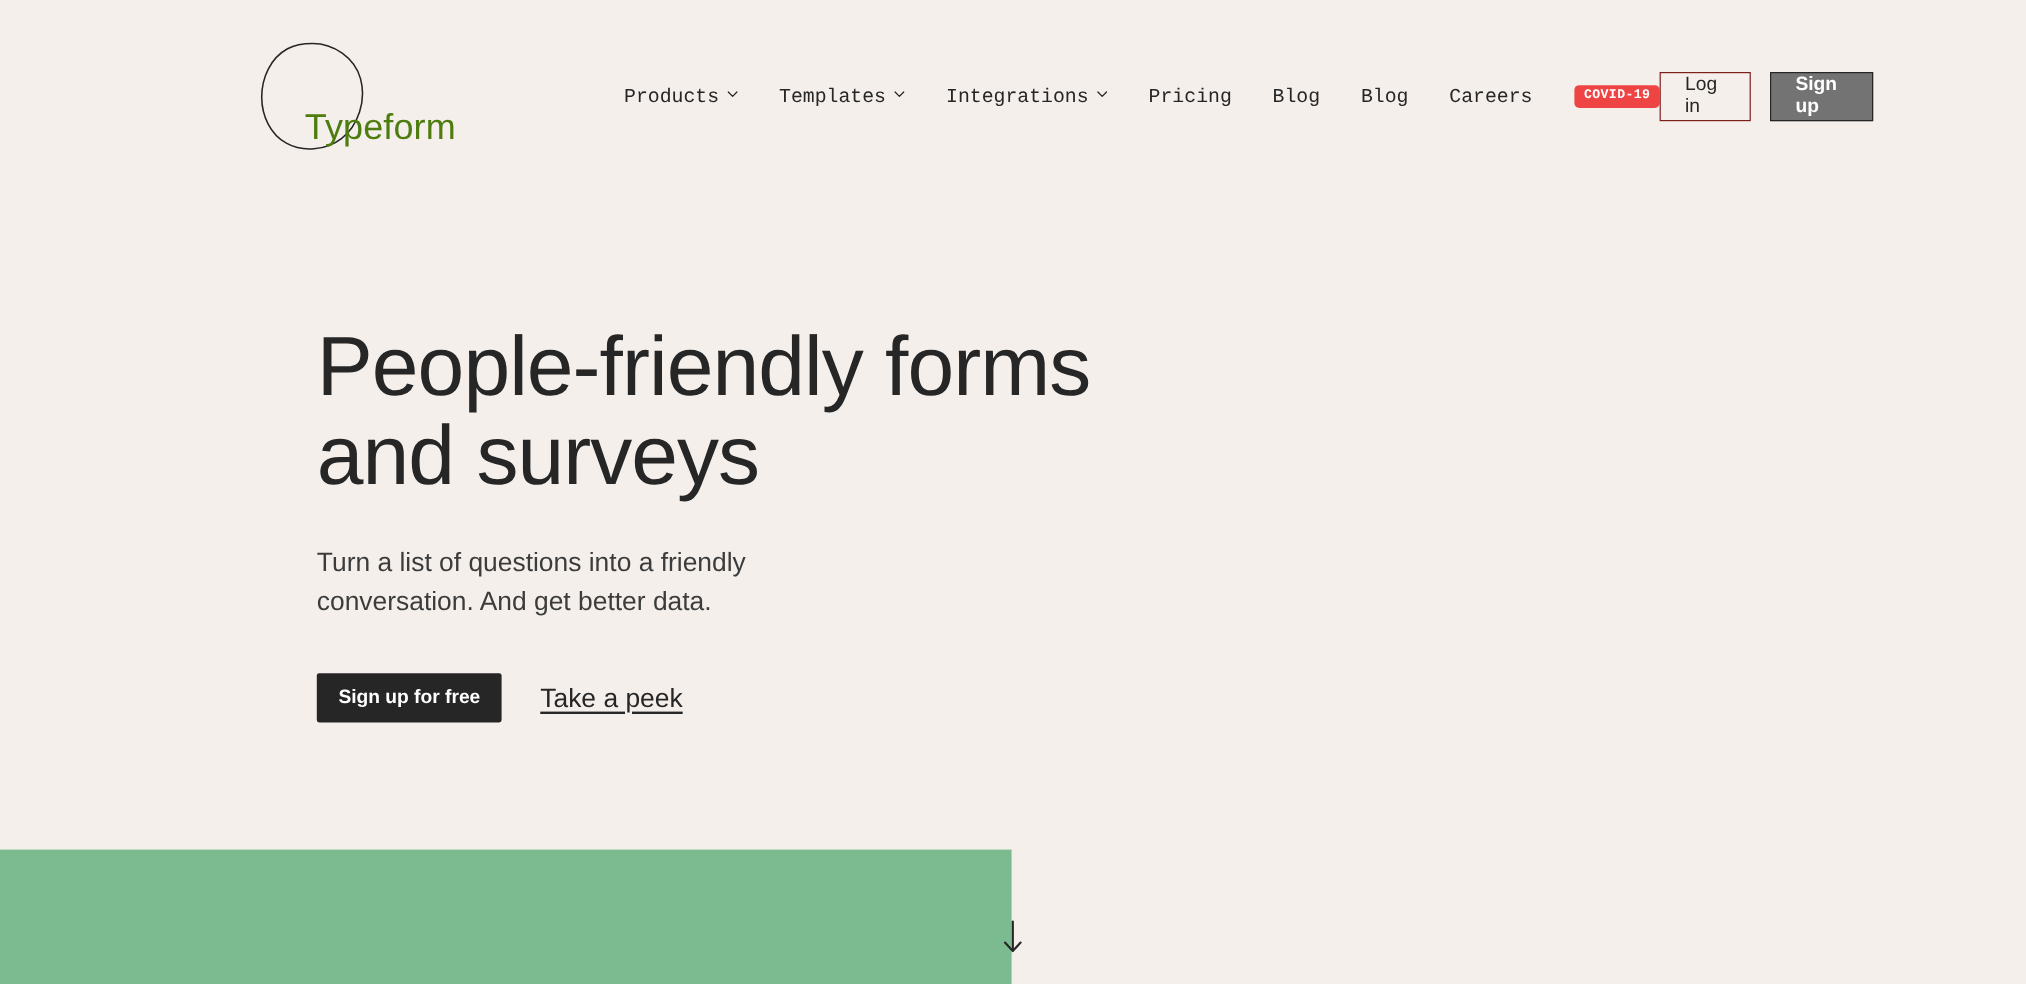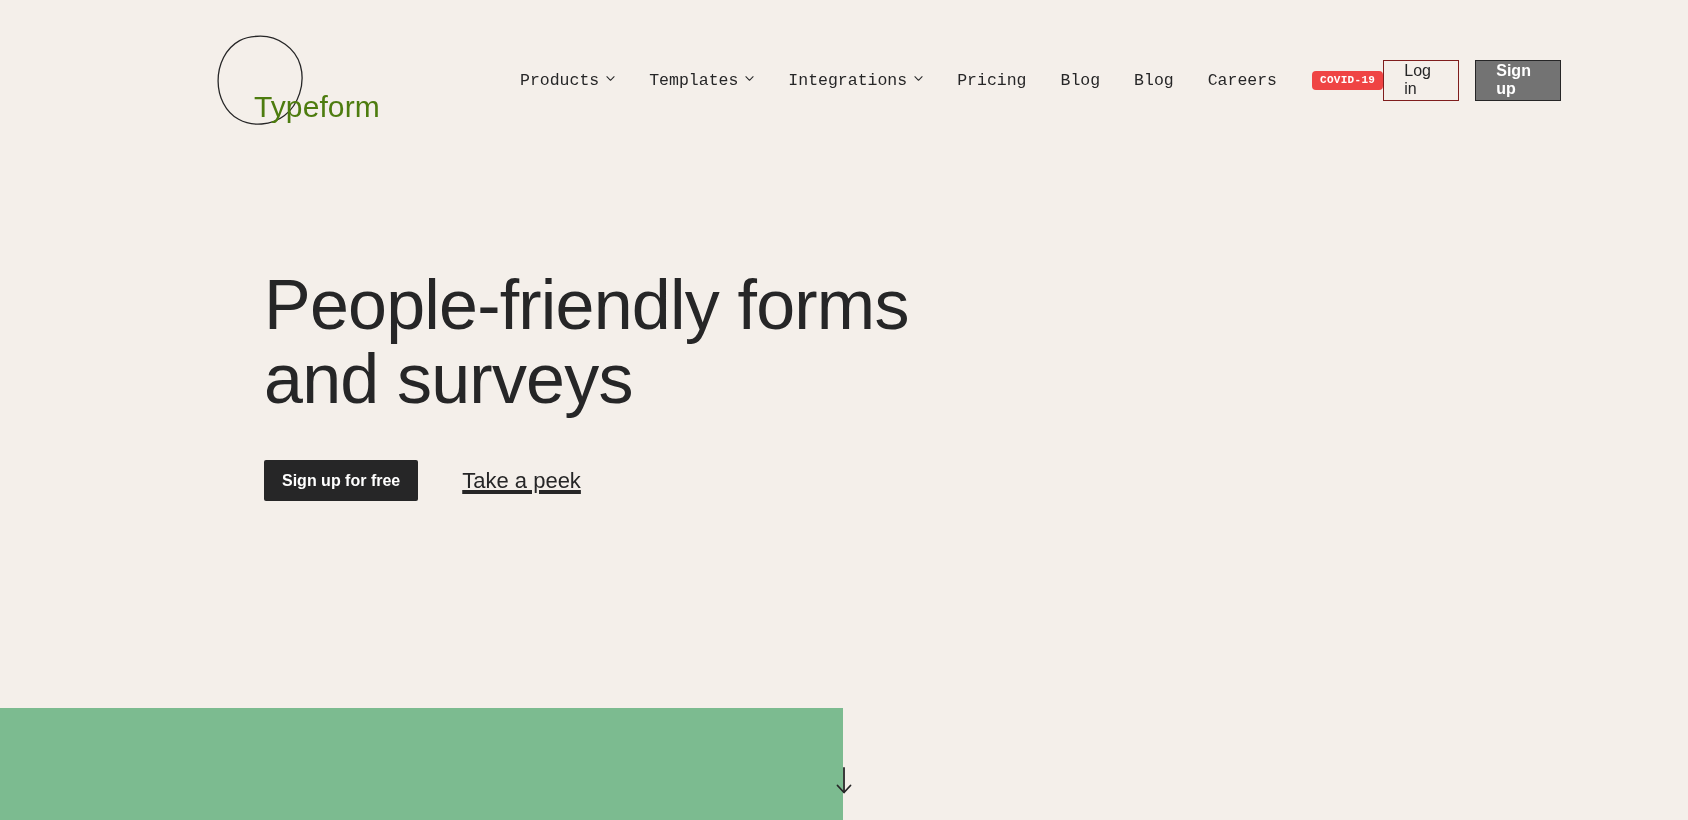--- a/index.html
+++ b/index.html
@@ -179,23 +179,22 @@
     font-size: 22px;
     line-height: 1.45;
     font-weight: 400;
     color: #3C3C3C;
     max-width: 400px;
     white-space: pre-line;
   }
   .hero-cta {
     display: flex;
     align-items: center;
-    gap: 44px;
+    gap: 32px;
     padding-top: 44px;
-    text-decoration: underline;
   }
   .btn-hero-primary {
     display: inline-flex;
     align-items: center;
     justify-content: center;
     height: 41px;
     padding: 0 18px;
     background: #262627;
     color: #FFFFFF;
     font-size: 16px;
@@ -300,20 +299,22 @@
 
     <div class="header-actions">
       <a class="btn-login" href="#">Log in</a>
       <a class="btn-signup" href="#">Sign up</a>
     </div>
   </header>
 
   <section class="hero">
     <h1 class="hero-title">People-friendly forms
 and surveys</h1>
+    <p class="hero-sub">Turn a list of questions into a friendly
+conversation. And get better data.</p>
     <div class="hero-cta">
       <a class="btn-hero-primary" href="#">Sign up for free</a>
       <a class="link-peek" href="#">Take a peek</a>
     </div>
   </section>
 
   <div class="green-block"></div>
 
   <div class="scroll-arrow">
     <svg width="22" height="30" viewBox="0 0 22 30" fill="none" xmlns="http://www.w3.org/2000/svg">

